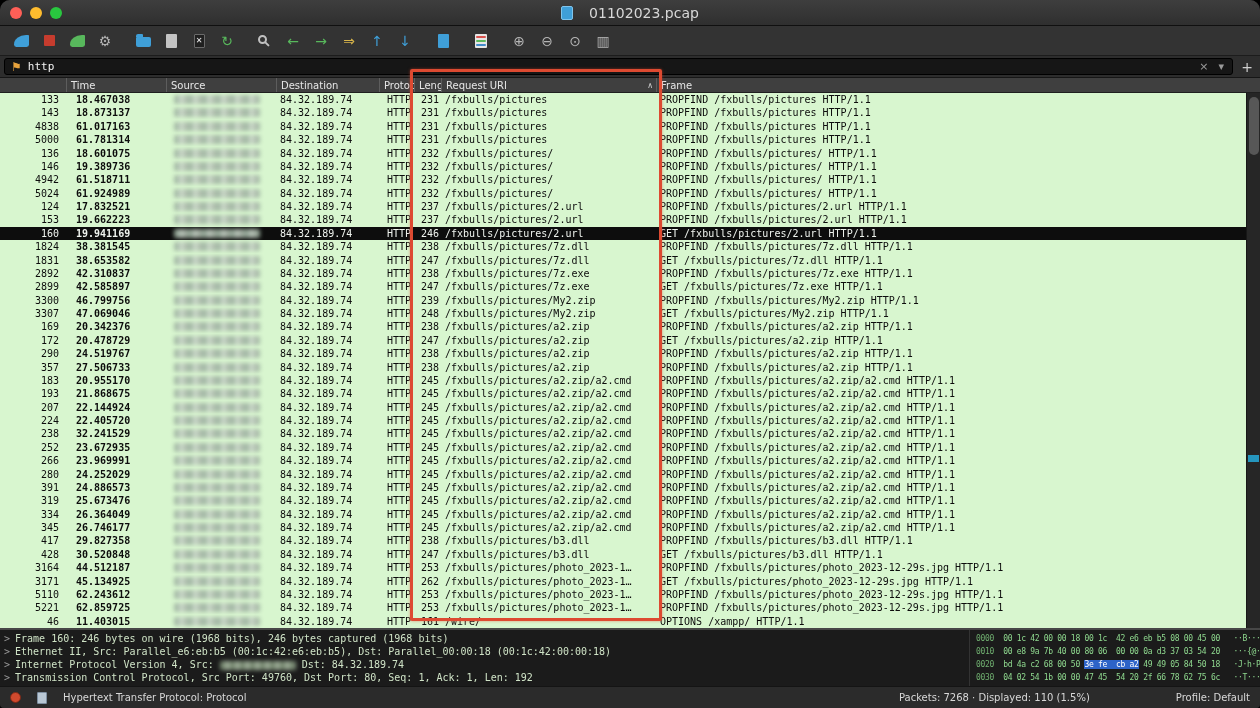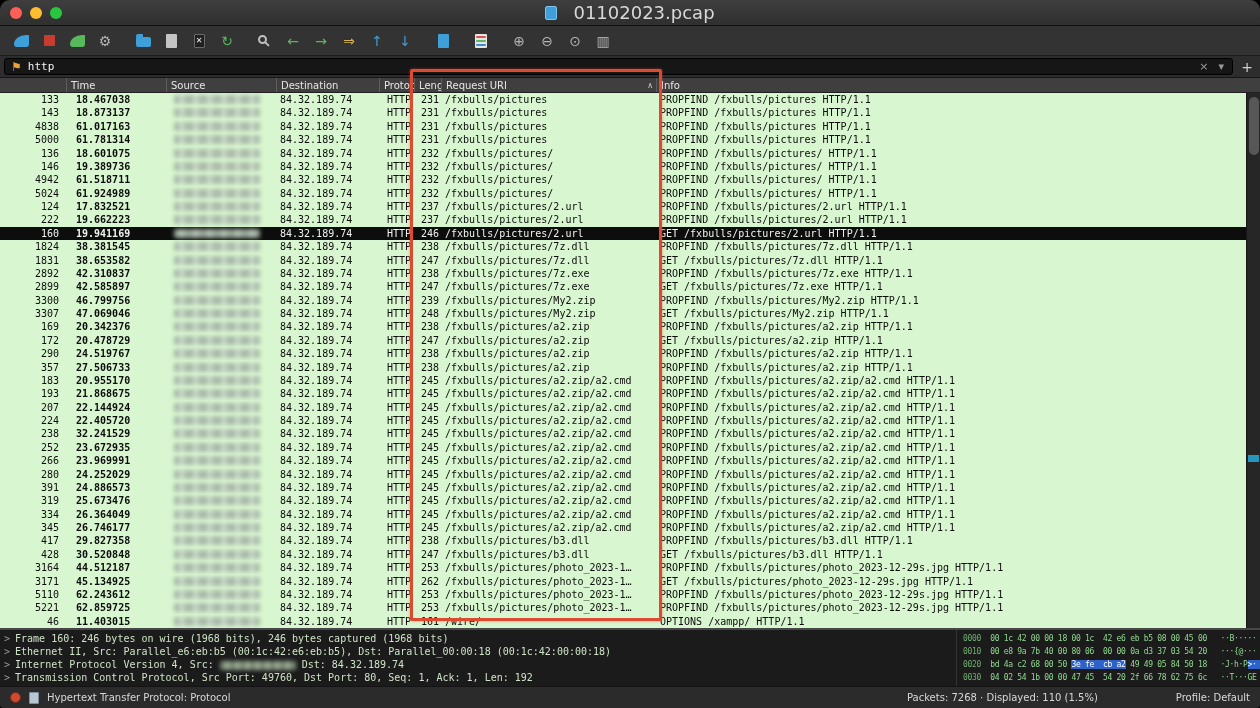--- a/index.html
+++ b/index.html
@@ -7,21 +7,21 @@
   .app { position:relative; width:1260px; height:708px; background:#1d1d1d;
          font-family:"DejaVu Sans", sans-serif; overflow:hidden; border-radius:10px 10px 4px 4px; }
 
   
   .titlebar { position:absolute; top:0; left:0; right:0; height:26px;
               background:linear-gradient(#3e3e3e,#2f2f2f); border-bottom:1px solid #101010;
               display:flex; align-items:center; justify-content:center; }
   .traffic { position:absolute; left:10px; top:7px; display:flex; gap:8px; }
   .light { width:12px; height:12px; border-radius:50%; }
   .light.red { background:#ff5f57; } .light.yellow { background:#febc2e; } .light.green { background:#29c73f; }
-  .title { color:#d8d8d8; font-size:18px; display:flex; align-items:center; gap:16px; }
+  .title { color:#d8d8d8; font-size:14px; display:flex; align-items:center; gap:16px; }
   .doc-icon { width:12px; height:14px; background:#3f9fd8; border-radius:2px; display:inline-block;
               border:1px solid #7fc4ec; }
 
   
   .toolbar { position:absolute; top:26px; left:0; right:0; height:30px; background:#333;
              border-bottom:1px solid #1c1c1c; display:flex; align-items:center; padding:0 10px; }
   .tb-group { display:flex; gap:6px; margin-right:16px; align-items:center; }
   .tbtn { width:22px; height:22px; display:flex; align-items:center; justify-content:center; border-radius:3px; }
   .tb-glyph { font-size:14px; line-height:1; }
   .shape-fin { display:block; width:15px; height:12px; border-radius:100% 8% 3px 3px; }
@@ -84,36 +84,36 @@
                 box-shadow:0 0 3px rgba(221,74,49,.55); }
 
   
   .vscroll { position:absolute; top:93px; bottom:80px; right:0; width:14px; background:#262626;
              border-left:1px solid #171717; }
   .vthumb { position:absolute; top:4px; left:2px; width:10px; height:58px; background:#575757; border-radius:5px; }
   .scroll-mark { position:absolute; left:1px; right:1px; top:362px; height:7px; background:#2596be; }
 
   
   .bottom { position:absolute; left:0; right:0; top:628px; height:58px; background:#1b1b1b;
-            border-top:2px solid #474747; display:flex; }
+            border-top:2px solid #474747; display:flex;gap:13px; }
   .details { width:956px; padding:2px 0 0 4px; font-family:"DejaVu Sans Mono", monospace; font-size:10px;
              color:#cfe3c6; overflow:hidden; }
   .dline { height:13px; line-height:13px; white-space:nowrap; }
   .chev { color:#9a9a9a; margin-right:5px; }
   .blur-inline { display:inline-block; width:76px; height:9px; margin:0 6px; border-radius:2px; vertical-align:middle;
                  background:repeating-linear-gradient(90deg,#75876f 0 5px,#9aa994 5px 10px); filter:blur(2px); }
   .hexpane { flex:1; padding:2px 0 0 6px; font-family:"DejaVu Sans Mono", monospace; font-size:8px;
              letter-spacing:-0.3px; color:#8fd98f; overflow:hidden; border-left:1px solid #333; }
   .hrow { height:13px; line-height:13px; white-space:pre; }
   .hoff { color:#6fae6f; }
   .hl { background:#2d63c8; color:#fff; }
 
   
   .statusbar { position:absolute; left:0; right:0; bottom:0; height:22px; background:#2b2b2b;
-               border-top:1px solid #141414; display:flex; align-items:center; padding:0 10px; gap:8px;
+               border-top:1px solid #141414; display:flex; align-items:center; padding:0 10px; gap:16px;
                font-size:10px; color:#d8d8d8; }
   .expert-dot { width:11px; height:11px; border-radius:50%; background:#cf4a2e; border:1px solid #7c2a18; }
   .note-icon { width:10px; height:12px; background:#b9c7d4; border-radius:1px; border:1px solid #7d8ea0; }
   .spacer { flex:1; }
   .packets-text { margin-right:70px; }
 </style>
 </head>
 <body>
 
 <div class="app">
@@ -238,21 +238,21 @@
         <span>Protocol</span>
       </div>
       <div class="hcell">
         <span>Length</span>
       </div>
       <div class="hcell">
         <span>Request URI</span>
         <span class="sort">∧</span>
       </div>
       <div class="hcell">
-        <span>Info</span>
+        <span>Frame</span>
       </div>
     </div>
 
   <div class="packet-list">
       <div class="prow">
         <div class="pc c-no">133</div>
         <div class="pc c-time">18.467038</div>
         <div class="pc c-src"><span class="blur-blob"></span></div>
         <div class="pc c-dst">84.32.189.74</div>
         <div class="pc c-proto">HTTP</div>
@@ -334,21 +334,21 @@
         <div class="pc c-no">124</div>
         <div class="pc c-time">17.832521</div>
         <div class="pc c-src"><span class="blur-blob"></span></div>
         <div class="pc c-dst">84.32.189.74</div>
         <div class="pc c-proto">HTTP</div>
         <div class="pc c-len">237</div>
         <div class="pc c-uri">/fxbulls/pictures/2.url</div>
         <div class="pc c-info">PROPFIND /fxbulls/pictures/2.url HTTP/1.1</div>
       </div>
       <div class="prow">
-        <div class="pc c-no">222</div>
+        <div class="pc c-no">153</div>
         <div class="pc c-time">19.662223</div>
         <div class="pc c-src"><span class="blur-blob"></span></div>
         <div class="pc c-dst">84.32.189.74</div>
         <div class="pc c-proto">HTTP</div>
         <div class="pc c-len">237</div>
         <div class="pc c-uri">/fxbulls/pictures/2.url</div>
         <div class="pc c-info">PROPFIND /fxbulls/pictures/2.url HTTP/1.1</div>
       </div>
       <div class="prow selected">
         <div class="pc c-no">160</div>

